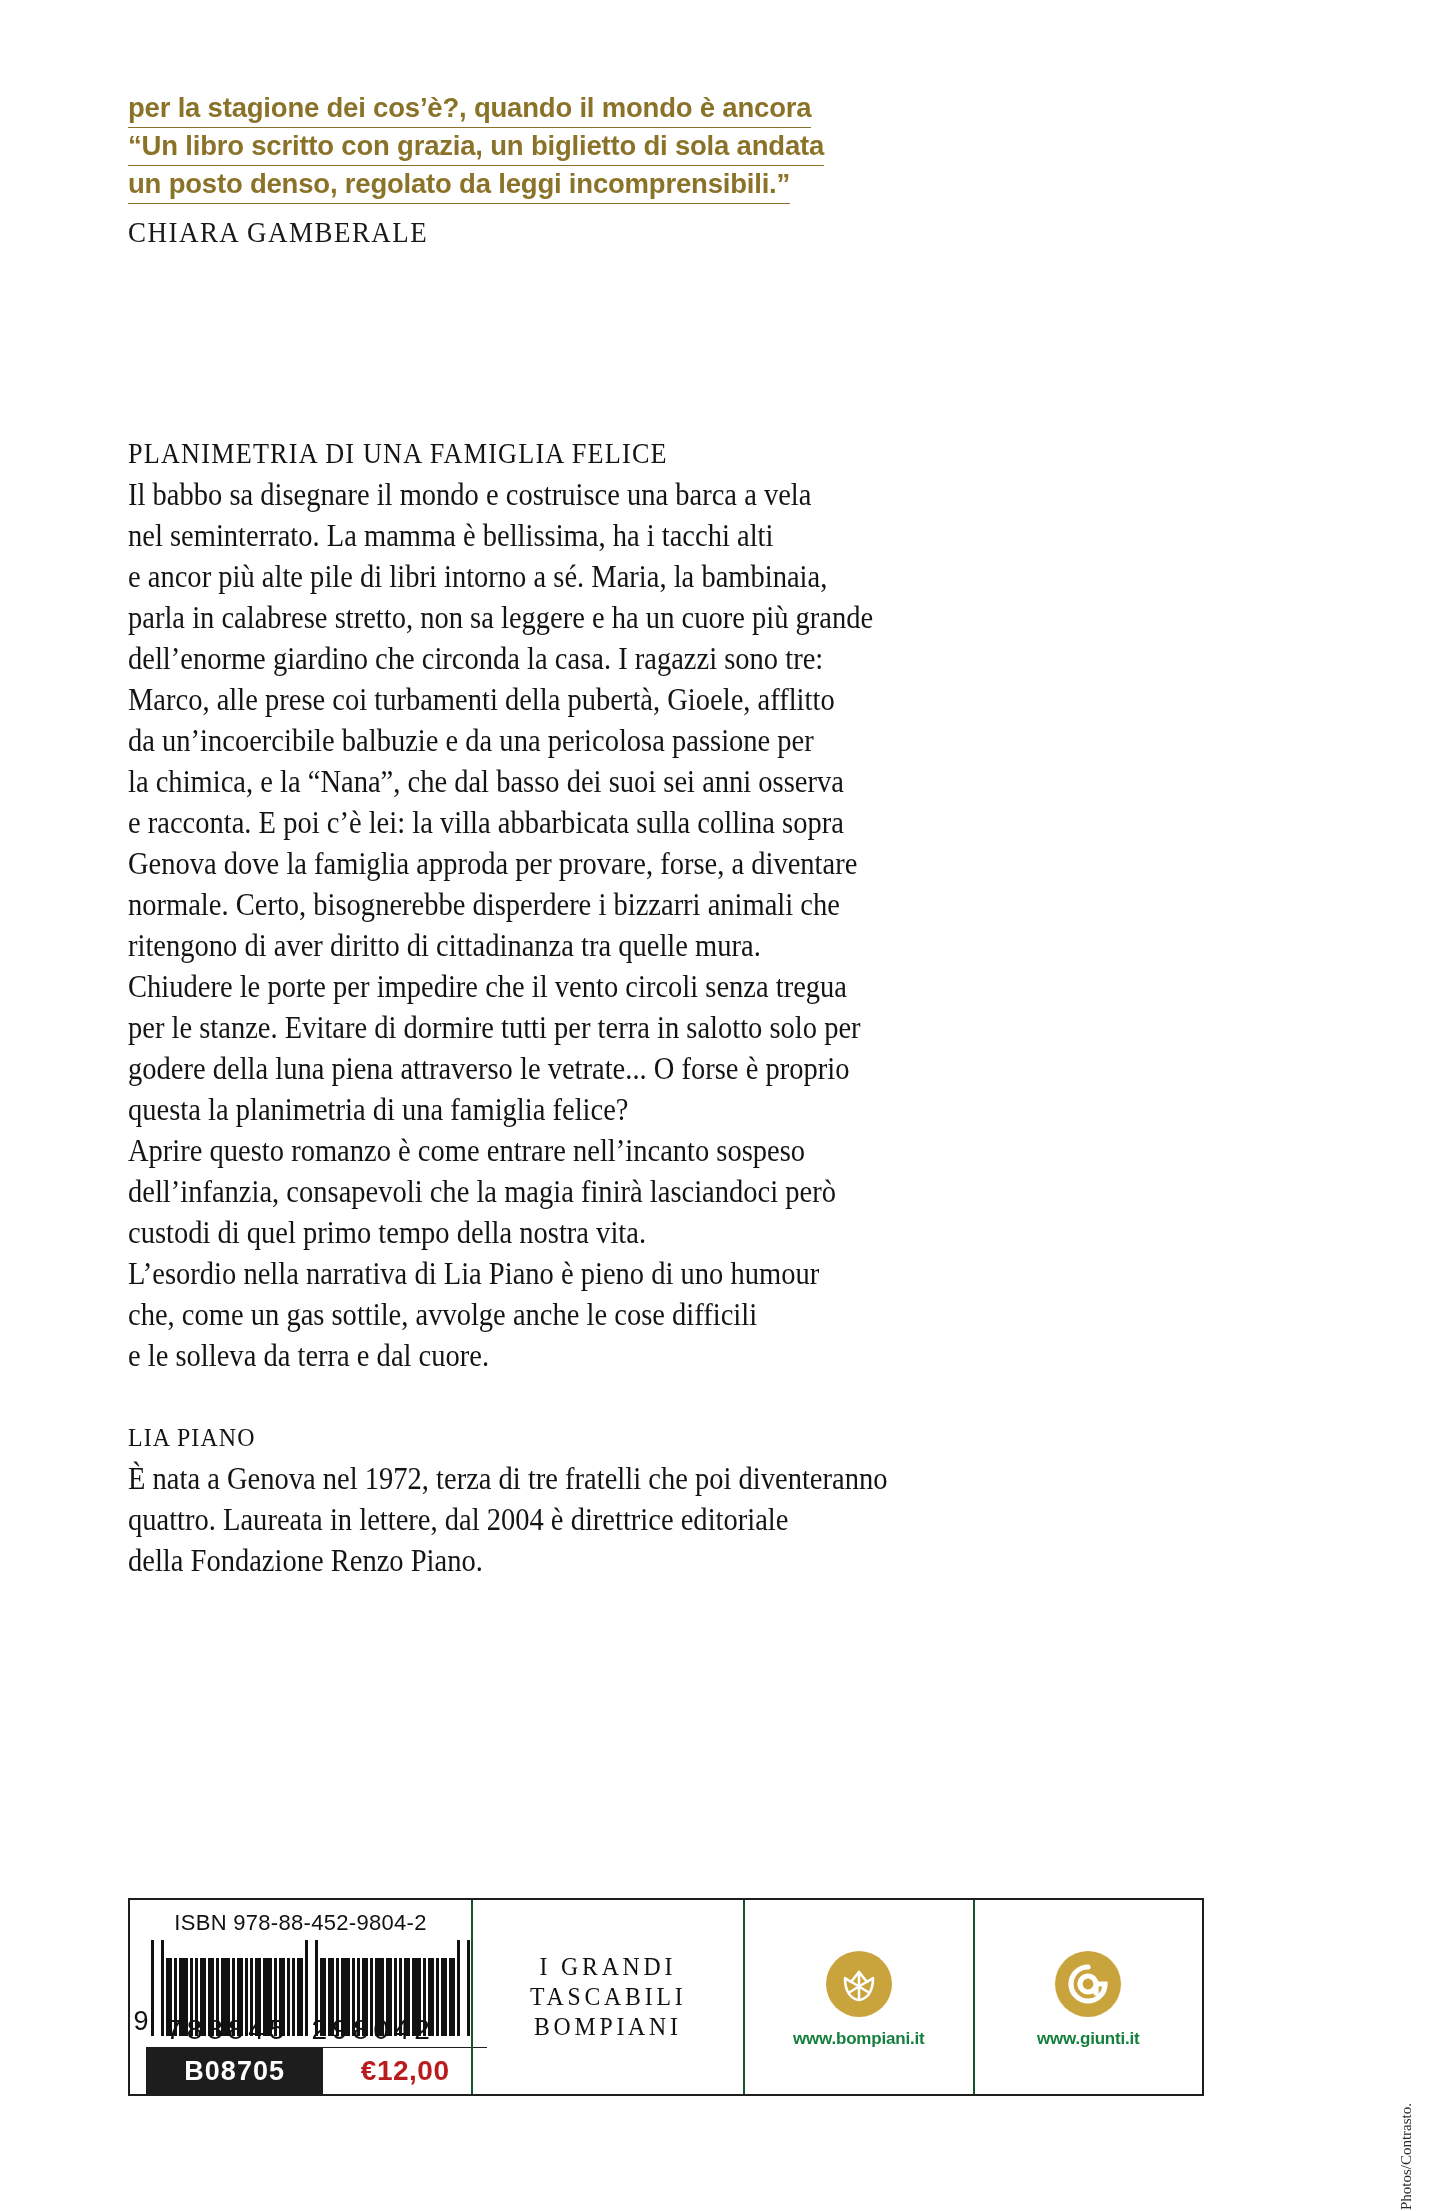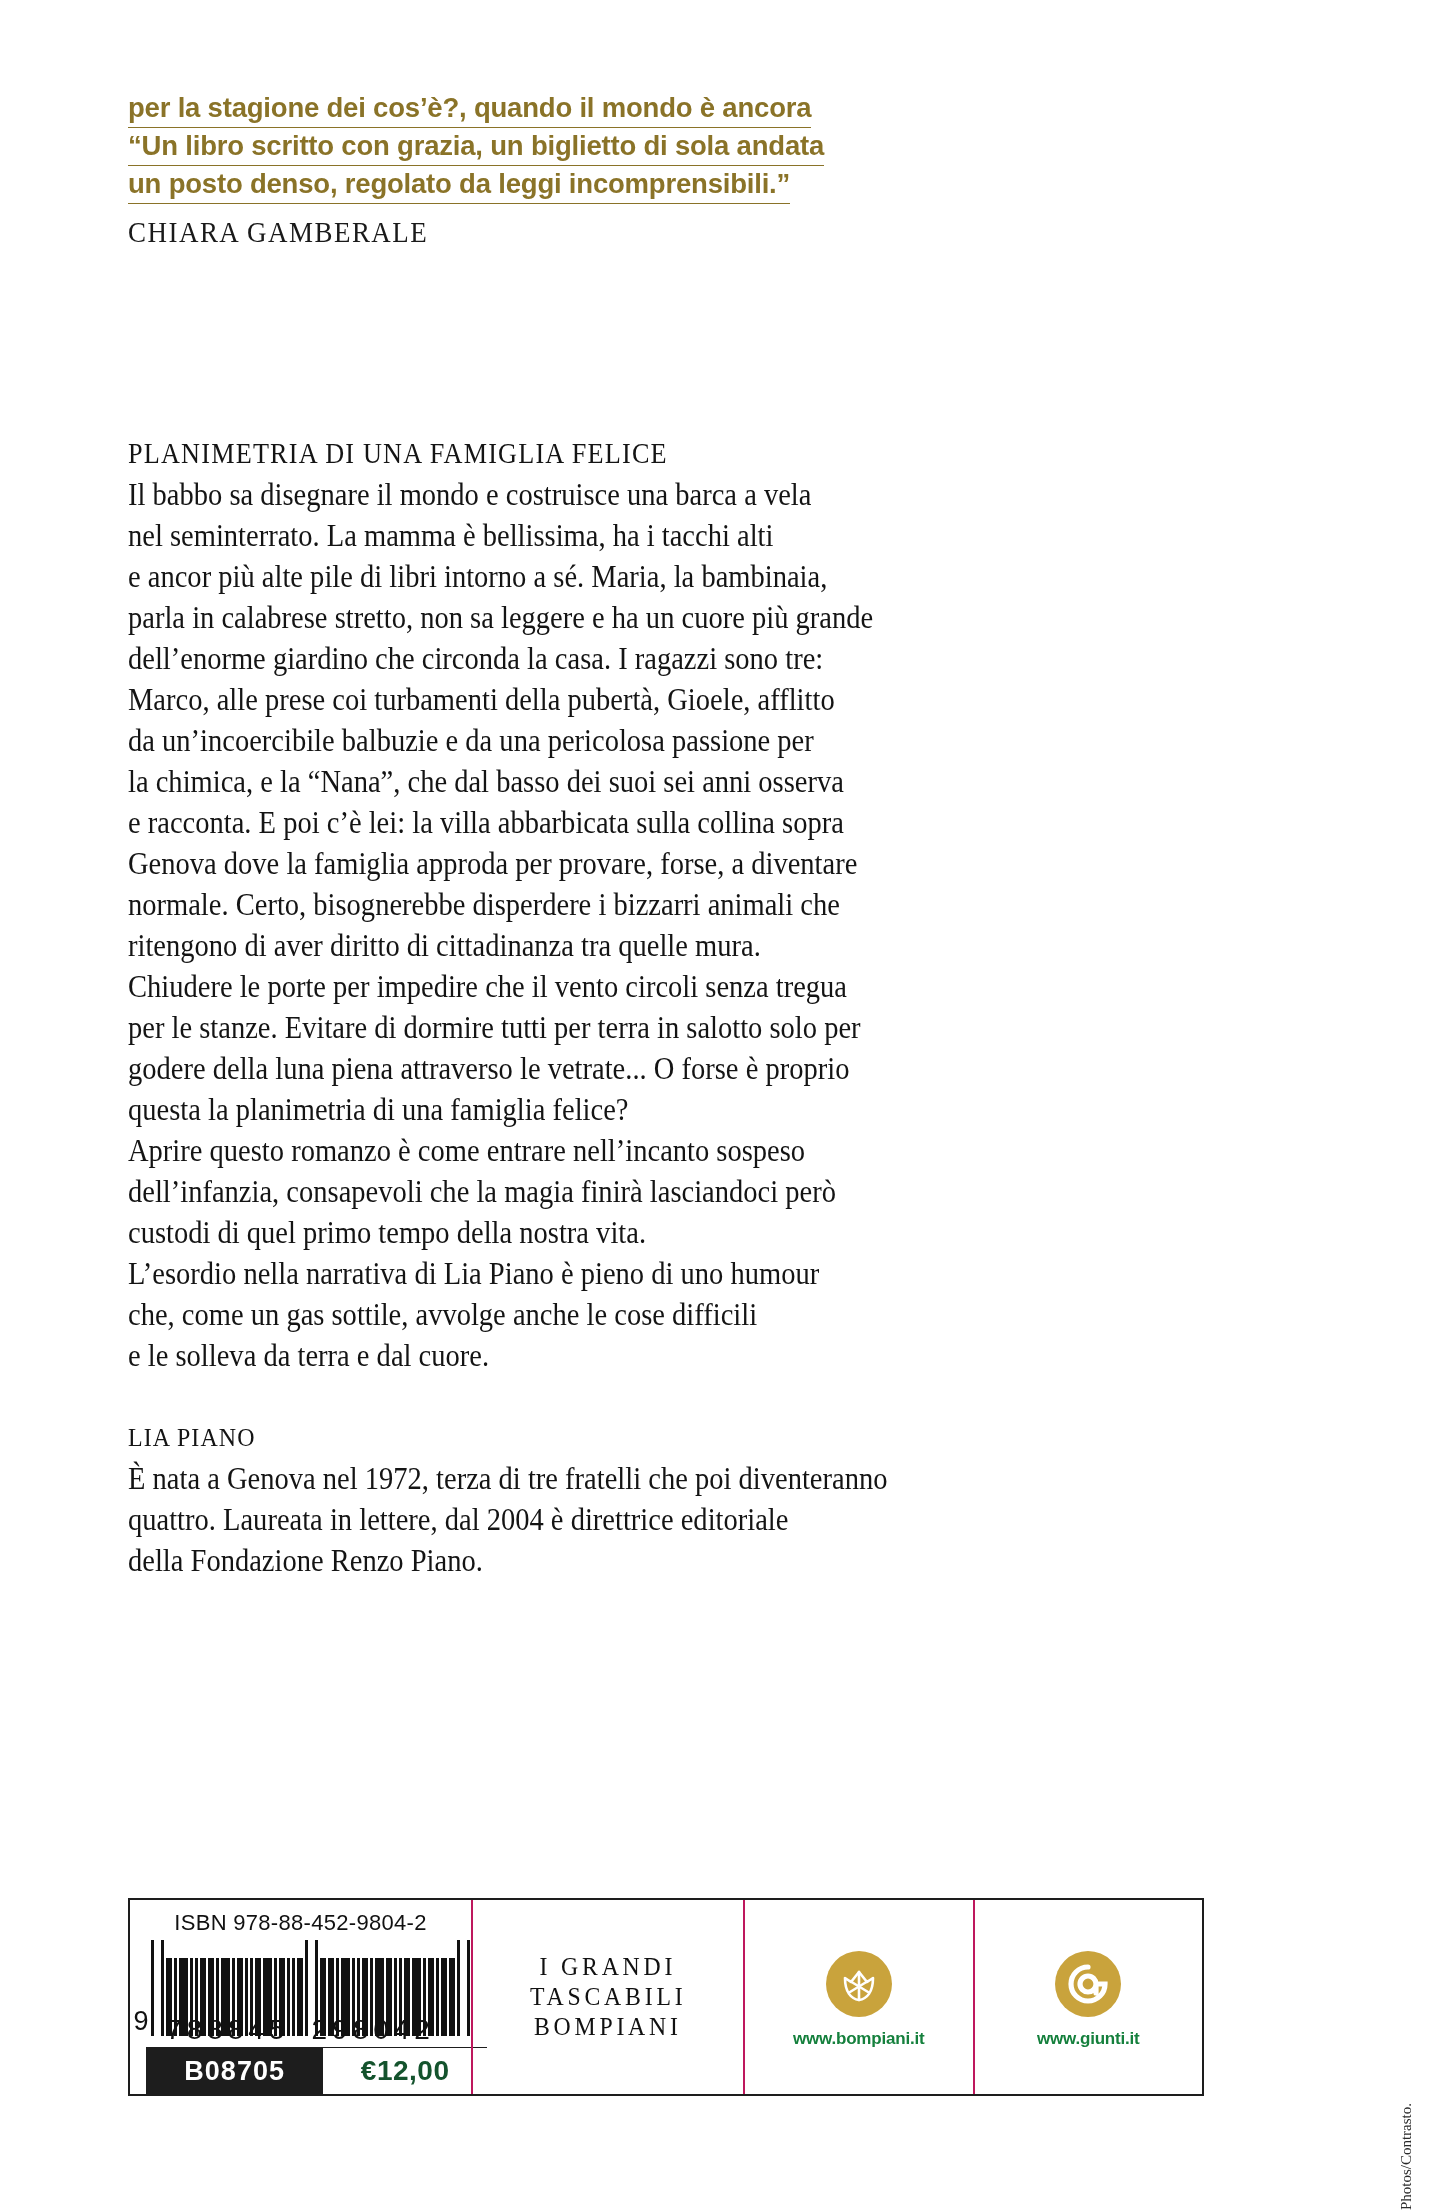--- a/index.html
+++ b/index.html
@@ -108,21 +108,21 @@
     background: #fff;
     justify-content: space-between;
   }
 
   .cell {
     position: relative;
     box-sizing: border-box;
   }
 
   .cell-divider {
-    border-left: 2px solid #be185d;
+    border-left: 2px solid #14532d;
   }
 
   
   .cell-barcode {
     width: 341px;
     padding: 10px 0 0 0;
     display: flex;
     flex-direction: column;
     align-items: center;
   }
@@ -198,21 +198,21 @@
     font-size: 27px;
     display: flex;
     align-items: center;
     justify-content: center;
     letter-spacing: 1px;
   }
 
   .price-box {
     flex: 1;
     background: #fff;
-    color: #14532d;
+    color: #b91c1c;
     font-family: "Liberation Sans", sans-serif;
     font-weight: bold;
     font-size: 28px;
     display: flex;
     align-items: center;
     justify-content: center;
     letter-spacing: 0.5px;
   }
 
   

